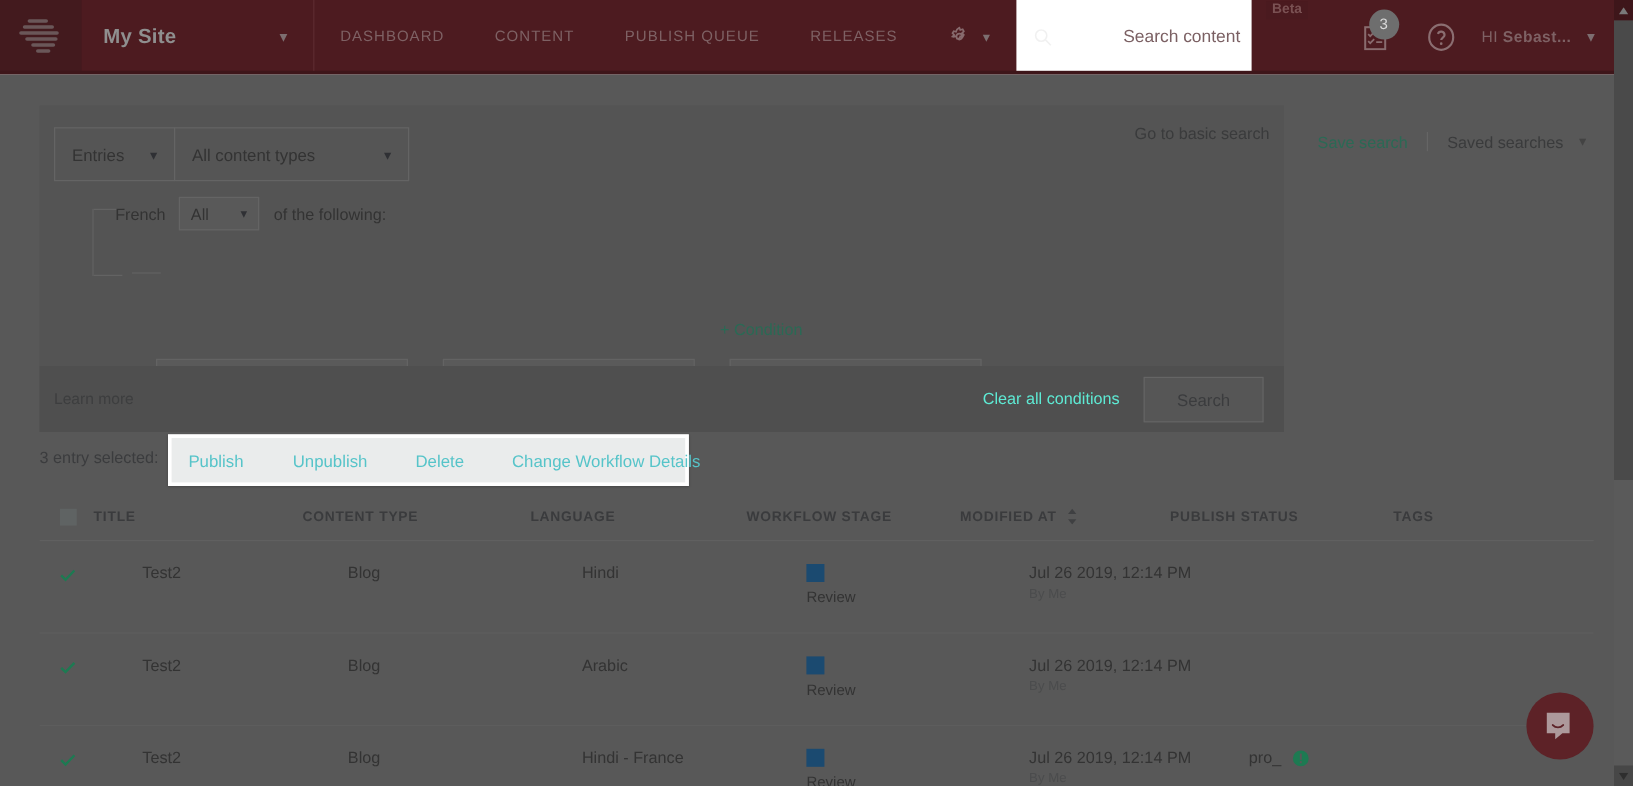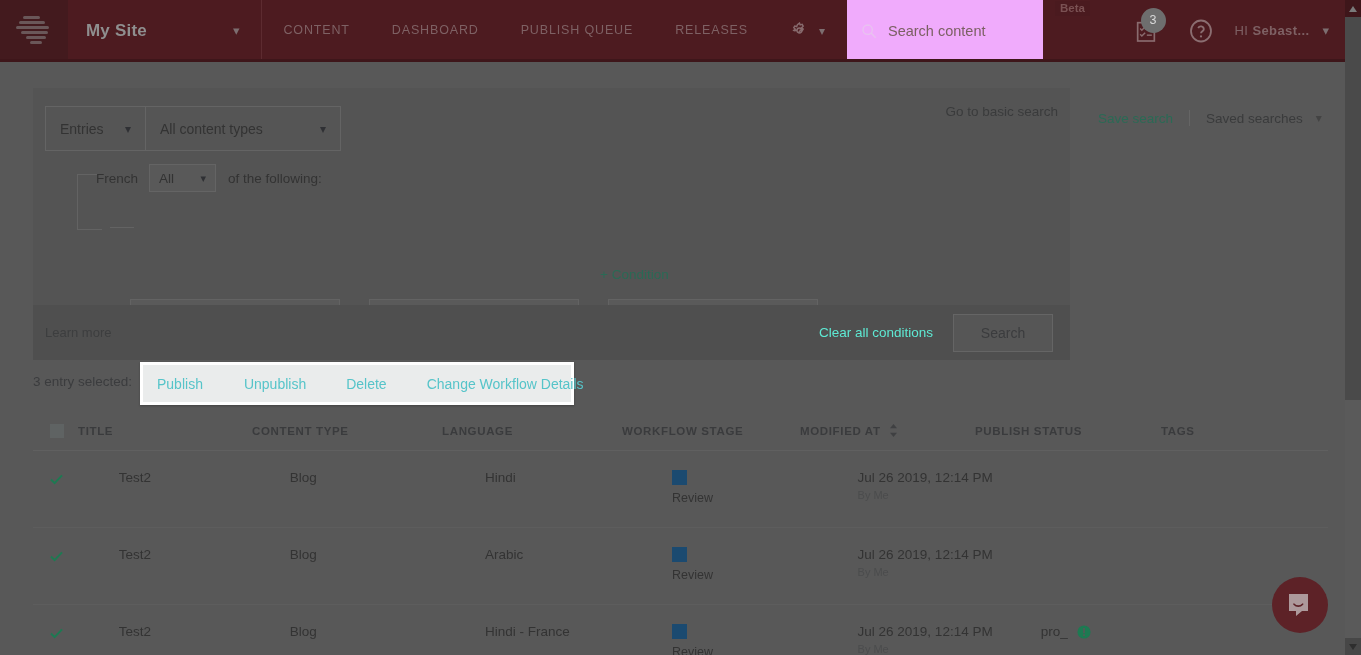--- a/index.html
+++ b/index.html
@@ -73,25 +73,26 @@
   .gear-wrap {
     display: flex; align-items: center; gap: 11px;
     padding: 0 16px 0 22px;
   }
   .icon-gear { width: 17px; height: 17px; opacity: .42; display: block; }
   .caret-small { color: #7d6e70; font-size: 12px; }
 
   .search-zone {
     position: relative;
     width: 196px; height: 61px;
-    background: #f0abfc;
+    background: #ffffff;
     display: flex; align-items: center;
     padding-left: 14px;
     margin-left: 6px;
     flex: 0 0 auto;
+    gap: 48px;
   }
   .icon-search { width: 16px; height: 16px; opacity: .45; display:block; }
   .search-ph {
     margin-left: 11px;
     color: #7b6063;
     font-size: 14.5px;
     white-space: nowrap;
   }
   .beta-badge {
     position: absolute;
@@ -366,22 +367,22 @@
           <rect x="15" y="27" width="12" height="3" rx="1.5"></rect>
         </g>
       </svg>
     </div>
 
     <div class="site-name">My Site</div>
     <div class="site-caret">▾</div>
     <div class="nav-divider"></div>
 
     <div class="nav-links">
+      <div class="nav-link">DASHBOARD</div>
       <div class="nav-link">CONTENT</div>
-      <div class="nav-link">DASHBOARD</div>
       <div class="nav-link">PUBLISH QUEUE</div>
       <div class="nav-link">RELEASES</div>
     </div>
 
     <div class="gear-wrap">
       <svg class="icon-gear" viewBox="0 0 24 24">
         <path fill="none" stroke="#d8d8d8" stroke-width="2" d="M12 8.5a3.5 3.5 0 100 7 3.5 3.5 0 000-7zM12 1.5l1 2.7 2.8-.8 1.4 2.5-2 2 2 2-1.4 2.5-2.8-.8-1 2.7h-2.9l-1-2.7-2.8.8L3.9 12l2-2-2-2 1.4-2.4 2.8.8 1-2.7z"></path>
       </svg>
       <span class="caret-small">▾</span>
     </div>

